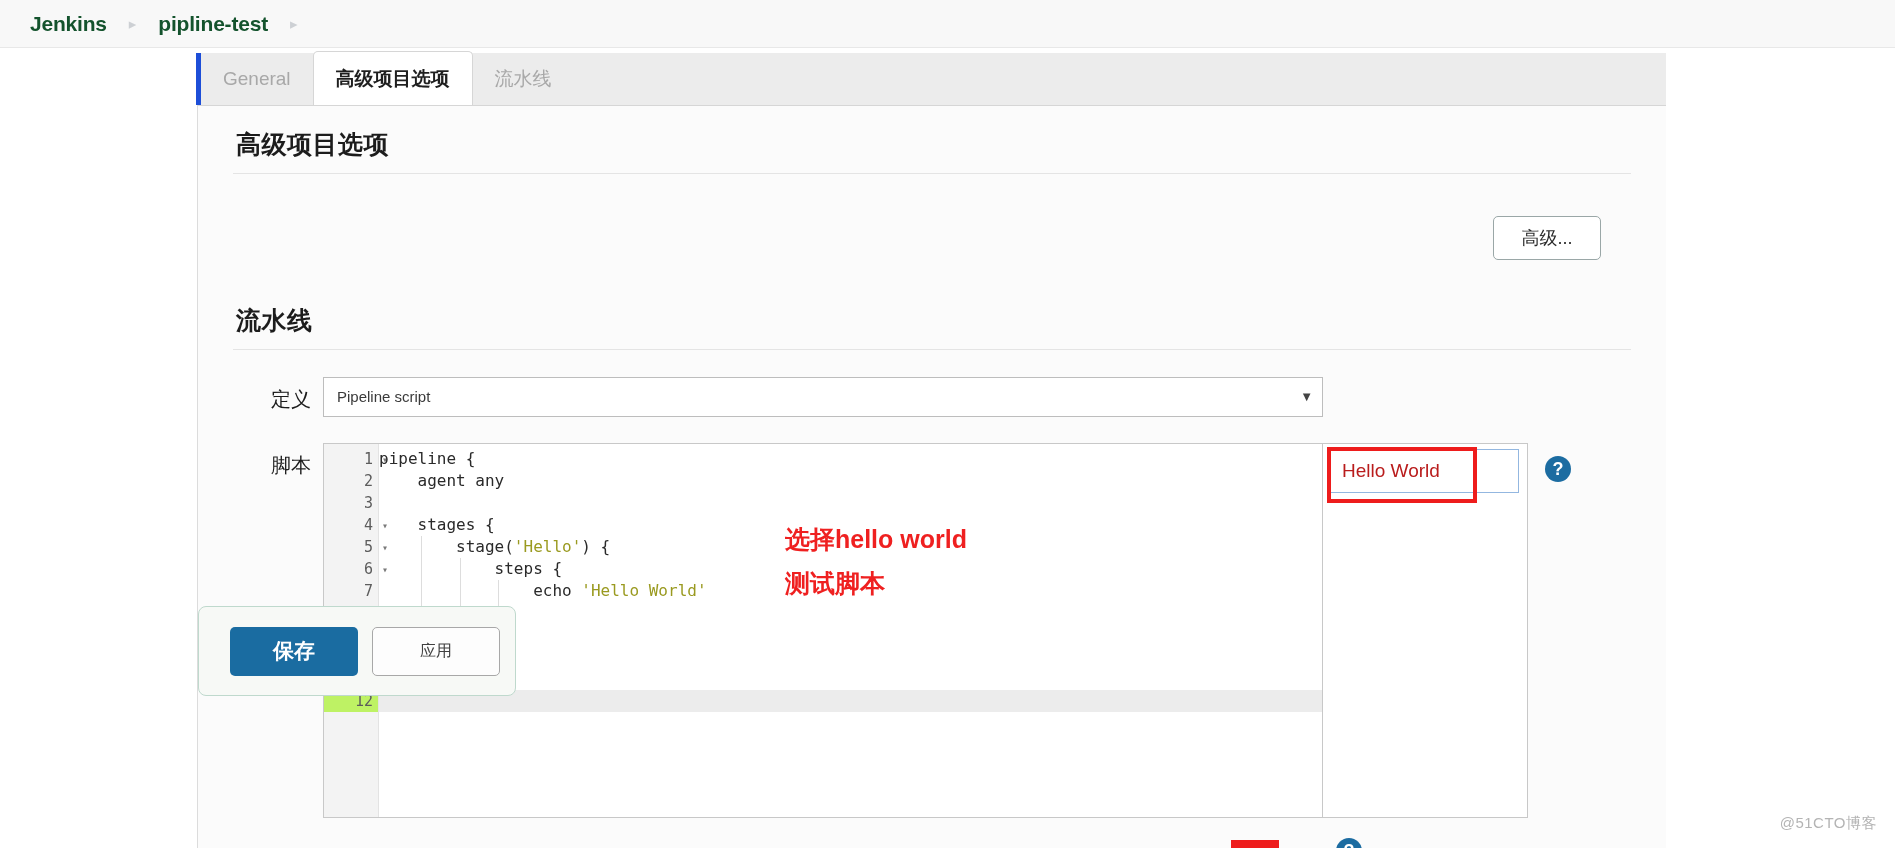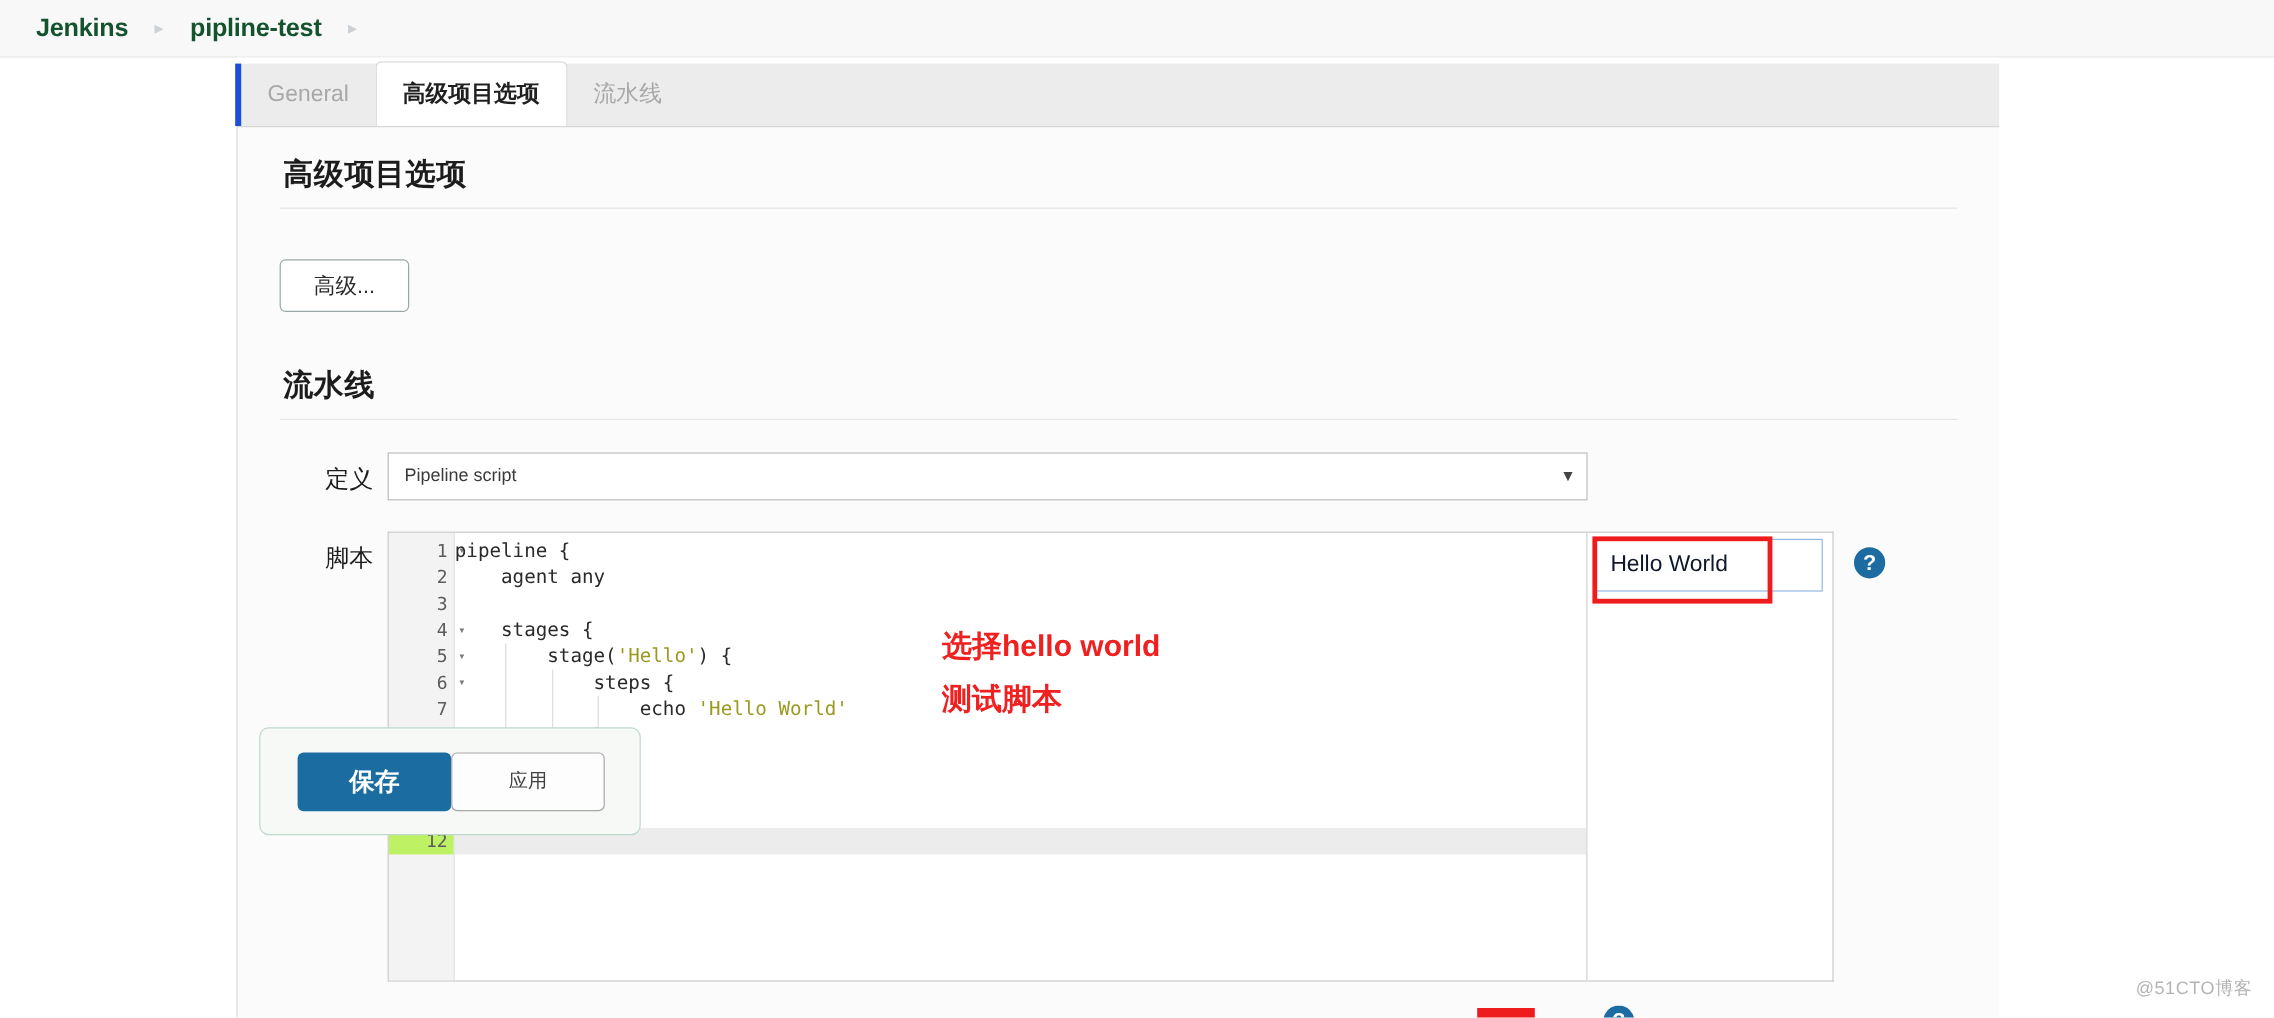--- a/index.html
+++ b/index.html
@@ -98,21 +98,21 @@
     color: #1c1c1c;
     padding: 22px 0 12px 3px;
     border-bottom: 1px solid #e4e4e4;
     letter-spacing: 0.5px;
   }
   .section-title.second { padding-top: 44px; }
 
   
   .advanced-row {
     display: flex;
-    justify-content: flex-start;
+    justify-content: flex-end;
     padding: 42px 30px 0 0;
   }
   .btn-advanced {
     min-width: 108px;
     height: 44px;
     background: #ffffff;
     border: 1px solid #9aa7a7;
     border-radius: 5px;
     font-size: 18px;
     color: #2b2b2b;
@@ -237,21 +237,21 @@
     top: 5px; left: 6px;
     width: 190px;
     height: 44px;
   }
   .sample-select {
     width: 100%;
     height: 44px;
     background: #ffffff;
     border: 1px solid #93b7e0;
     font-size: 19px;
-    color: #0f172a;
+    color: #b91c1c;
     line-height: 42px;
     padding: 0 12px;
   }
   .sample-caret {
     position: absolute;
     right: -37px; top: 15px;
     font-size: 13px;
     color: #333;
   }
   .redbox {
@@ -285,30 +285,31 @@
     color: #ef2020;
     font-weight: bold;
     font-size: 25px;
     line-height: 44px;
     pointer-events: none;
   }
 
   
   .save-bar {
     position: absolute;
-    left: 216px;
+    left: 198px;
     top: 606px;
     width: 318px;
     height: 90px;
     background: #f7f9f6;
     border: 1px solid #bfd9cd;
     border-radius: 8px;
     display: flex;
     align-items: center;
     padding-left: 31px;
+    gap: 14px;
     z-index: 20;
   }
   .btn-save {
     width: 128px; height: 49px;
     background: #1a6ca1;
     color: #ffffff;
     border: none;
     border-radius: 5px;
     font-size: 21px;
     font-weight: bold;

